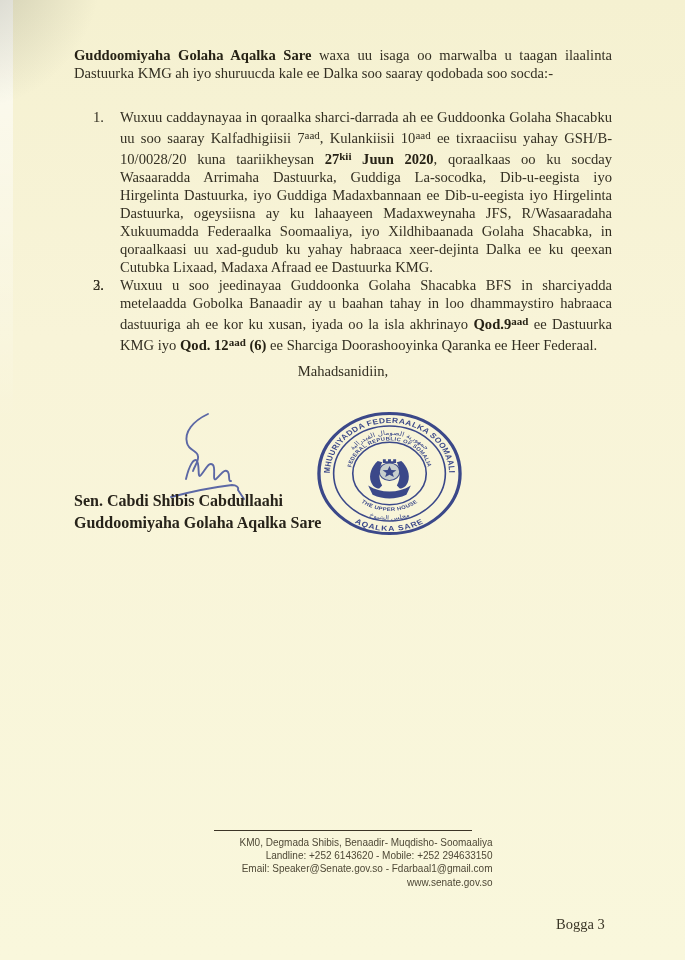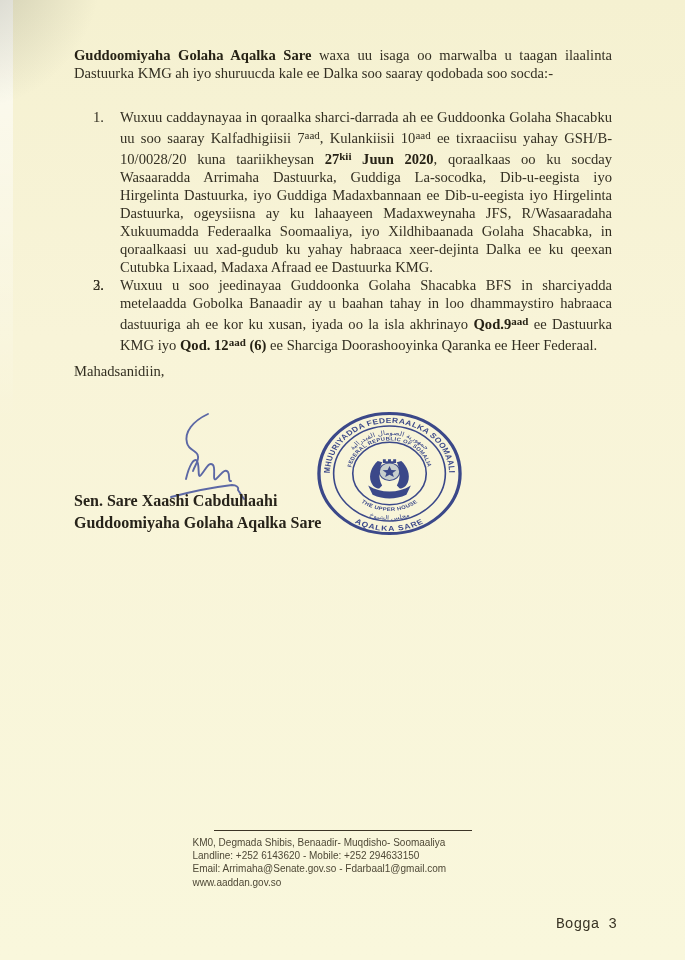--- a/index.html
+++ b/index.html
@@ -14,40 +14,40 @@
     background:linear-gradient(180deg,rgba(255,255,255,.75),rgba(255,255,255,0));}
   .corner-shadow{position:absolute;left:0;top:0;width:190px;height:190px;
     background:radial-gradient(170px 190px at -25px -35px,rgba(105,106,92,.30),rgba(105,106,92,0) 75%);}
   .content{position:absolute;left:74px;top:46px;width:538px;
     font-size:14.6px;line-height:18px;text-align:justify;}
   .b{font-weight:bold;color:#262215;}
   .sup{font-size:11px;vertical-align:4px;}
   ol.res{list-style:none;margin:26px 0 0 0;padding:0;}
   ol.res li{position:relative;padding-left:46px;text-align:justify;}
   ol.res .num{position:absolute;left:19px;}
-  .closing{margin:8px 0 12px 0;text-align:left;}
+  .closing{margin:8px 0 12px 0;text-align:center;}
   .signature-svg{position:absolute;left:140px;top:403px;width:120px;height:104px;}
   .signature-svg path{fill:none;stroke:#5c68a5;stroke-width:1.9;stroke-linecap:round;stroke-linejoin:round;}
   .stamp-svg{position:absolute;left:316px;top:411px;width:147px;height:125px;
     mix-blend-mode:multiply;opacity:.93;}
   .stamp-svg .ring{fill:none;stroke:#2d3d9a;}
   .stamp-svg text{fill:#2d3d9a;}
   .t-outer{font-family:"Liberation Sans",sans-serif;font-weight:bold;font-size:11.6px;letter-spacing:.6px;}
   .t-outer-b{font-family:"Liberation Sans",sans-serif;font-weight:bold;font-size:11.6px;letter-spacing:1.4px;}
   .t-arab{font-family:"DejaVu Sans",sans-serif;font-size:10px;}
   .t-arab-b{font-family:"DejaVu Sans",sans-serif;font-size:9.5px;}
   .t-inner{font-family:"Liberation Sans",sans-serif;font-weight:bold;font-size:8px;letter-spacing:.5px;}
   .emblem{fill:#2d3d9a;}
   .sig-block{position:absolute;left:74px;top:490px;font-size:16px;line-height:21.5px;
     font-weight:bold;color:#27231a;}
   .footer{position:absolute;left:50%;transform:translateX(-50%);top:830px;width:300px;
-    text-align:left;font-family:"Liberation Sans",sans-serif;font-size:10px;
+    text-align:right;font-family:"Liberation Sans",sans-serif;font-size:10px;
     line-height:13.2px;color:#4e4836;}
   .footer .rule{width:258px;margin:0 auto 5px auto;border-top:1.6px solid #3c3526;}
-  .page-number{position:absolute;left:556px;top:916px;font-size:14.5px;color:#3a3526;font-family:Liberation Mono, monospace;}
+  .page-number{position:absolute;left:556px;top:916px;font-size:14.5px;color:#3a3526;}
 </style>
 </head>
 <body>
 
 <div class="page">
   <div class="edge-light"></div>
   <div class="corner-shadow"></div>
 
   <div class="content">
     <p style="margin:0"><span class="b">Guddoomiyaha Golaha Aqalka Sare</span><span> waxa uu isaga oo marwalba u taagan ilaalinta Dastuurka KMG ah iyo shuruucda kale ee Dalka soo saaray qodobada soo socda:-</span></p>
@@ -95,26 +95,26 @@
       <path class="emblem" d="M 91 83 h 18 v -6 h -4 v 3.4 h -3 v -3.4 h -4 v 3.4 h -3 v -3.4 h -4 z"></path>
       <circle cx="100" cy="97" r="14" fill="#c9d4ef" stroke="#2d3d9a" stroke-width="1.6"></circle>
       <path class="emblem" d="M100 88 L102.6 94.2 L109.4 94.7 L104.2 99 L105.9 105.6 L100 101.9 L94.1 105.6 L95.8 99 L90.6 94.7 L97.4 94.2 Z"></path>
       <path class="emblem" d="M 84 80 C 76 88 71 102 75 114 C 77 120 81 124 86 124 L 90 119 C 84 107 86 92 90 82 Z"></path>
       <path class="emblem" d="M 116 80 C 124 88 129 102 125 114 C 123 120 119 124 114 124 L 110 119 C 116 107 114 92 110 82 Z"></path>
       <path class="emblem" d="M 71 119 C 88 132 112 132 129 119 L 123 134 C 108 142 92 142 77 134 Z"></path>
     </g>
   </svg>
 
   <div class="sig-block">
-    <div>Sen. Sare Xaashi Cabdullaahi</div>
+    <div>Sen. Cabdi Shibis Cabdullaahi</div>
     <div>Guddoomiyaha Golaha Aqalka Sare</div>
   </div>
 
   <div class="footer">
     <div class="rule"></div>
     <div>KM0, Degmada Shibis, Benaadir- Muqdisho- Soomaaliya</div>
     <div>Landline: +252 6143620 - Mobile: +252 294633150</div>
-    <div>Email: Arrimaha@Senate.gov.so - Fdarbaal1@gmail.com</div>
-    <div>www.aaddan.gov.so</div>
+    <div>Email: Speaker@Senate.gov.so - Fdarbaal1@gmail.com</div>
+    <div>www.senate.gov.so</div>
   </div>
 
   <div class="page-number">Bogga 3</div>
 </div>
 
 </body></html>

